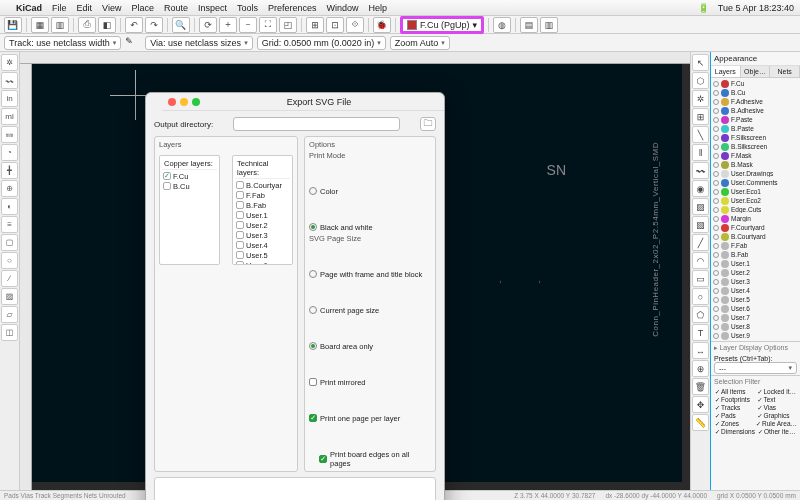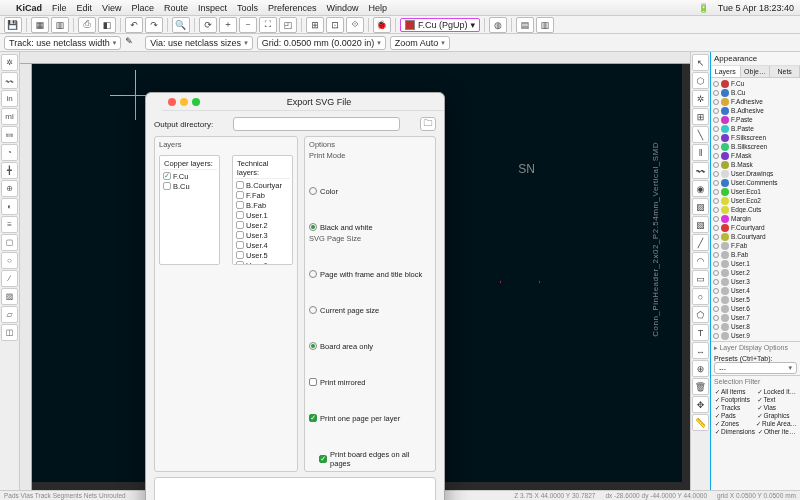--- a/index.html
+++ b/index.html
@@ -7,21 +7,21 @@
 
 
 .menubar { height: 16px; background: linear-gradient(#fafafa,#e9e9e9); display: flex; align-items: center; padding: 0 6px; font-size: 9px; gap: 10px; border-bottom: 1px solid #ccc; }
 .menubar .apple { font-size: 11px; }
 .menubar .right { margin-left: auto; display: flex; gap: 8px; }
 
 
 .tbrow { height: 18px; display: flex; align-items: center; padding: 0 4px; gap: 2px; background: #f3f3f3; border-bottom: 1px solid #ccc; }
 .tbrow .tbtn { width: 18px; height: 16px; border: 1px solid #bbb; border-radius: 2px; background: #fff; display: flex; align-items: center; justify-content: center; font-size: 9px; color: #444; }
 .tbrow .sep { width: 1px; height: 14px; background: #ccc; margin: 0 2px; }
-.tbrow .layer-sel { display: flex; align-items: center; gap: 3px; border: 1px solid #d946ef; border-radius: 2px; padding: 1px 4px; background: #fff; }
+.tbrow .layer-sel { display: flex; align-items: center; gap: 3px; border: 3px solid #d946ef; border-radius: 2px; padding: 1px 4px; background: #fff; }
 .tbrow .sw { width: 10px; height: 10px; background: #c03030; border: 1px solid #888; }
 .tbrow2 { height: 18px; display: flex; align-items: center; padding: 0 4px; gap: 4px; background: #f3f3f3; border-bottom: 1px solid #ccc; }
 .ddown { border: 1px solid #bbb; border-radius: 3px; padding: 1px 4px; background: #fff; display: flex; align-items: center; gap: 3px; }
 .ddown .arr { font-size: 7px; color: #666; }
 
 
 .main { display: flex; height: calc(500px - 16px - 18px - 18px - 10px); }
 .leftbar { width: 20px; background: #eee; border-right: 1px solid #ccc; display: flex; flex-direction: column; gap: 1px; padding: 2px 1px; }
 .leftbar .ib { width: 17px; height: 17px; border: 1px solid #ccc; border-radius: 2px; background: #fff; font-size: 8px; display:flex;align-items:center;justify-content:center;color:#555; }
 .canvas { flex: 1; background: #00121a; position: relative; }
@@ -197,21 +197,21 @@
     <div class="ib">◫</div>
   </div>
 
   <div class="canvas">
     <div class="ruler-h"></div>
     <div class="ruler-v"></div>
     <div class="dots"></div>
     <div class="origin"></div>
     <div class="hex"></div>
     <div class="fptext">Conn_PinHeader_2x02_P2.54mm_Vertical_SMD</div>
-    <span style="position:absolute;right:155px;top:110px;color:#888;font-size:12px;">SN</span>
+    <span style="position:absolute;right:124px;top:110px;color:#888;font-size:14px;">SN</span>
     <div class="scroll-h"></div>
     <div class="scroll-v"></div>
   </div>
 
   <div class="righttools">
     <div class="ib">↖</div>
     <div class="ib">⬡</div>
     <div class="ib">✲</div>
     <div class="ib">⊞</div>
     <div class="ib">╲</div>

